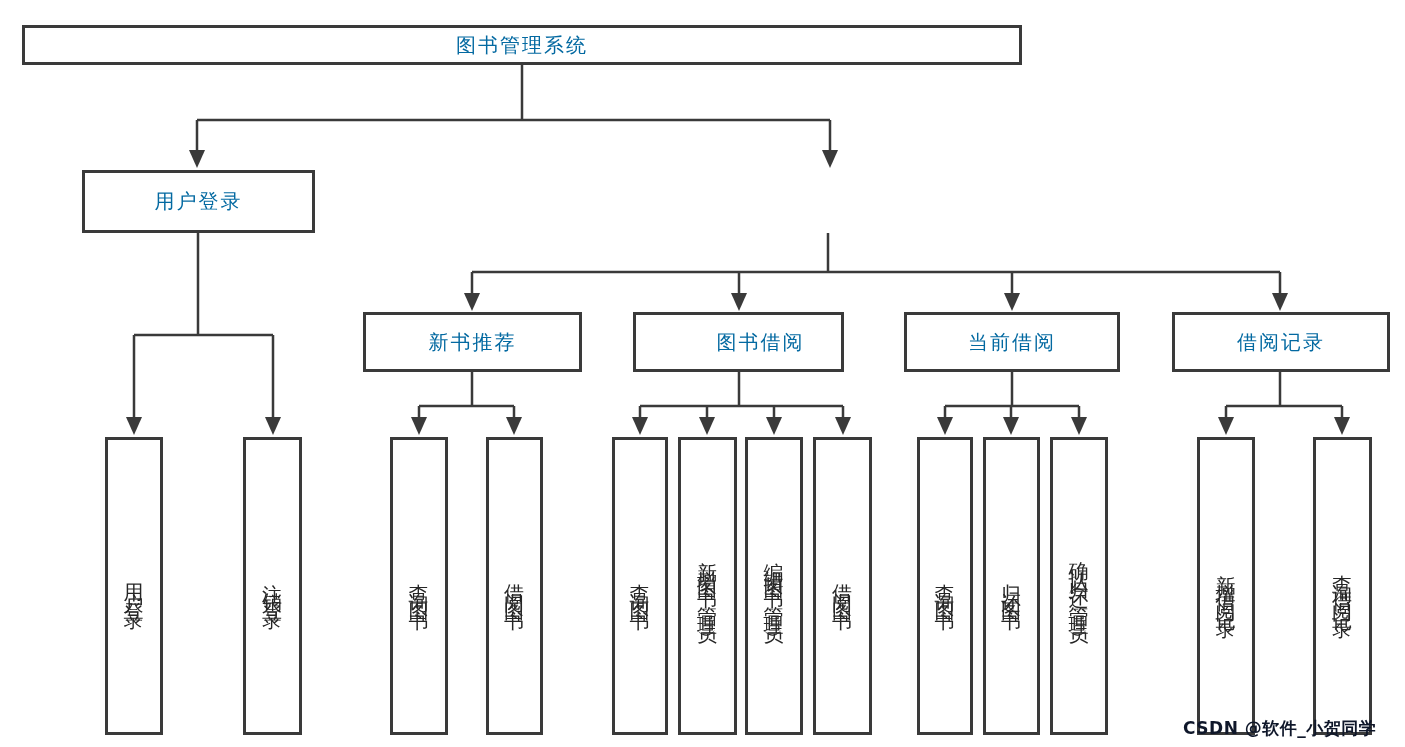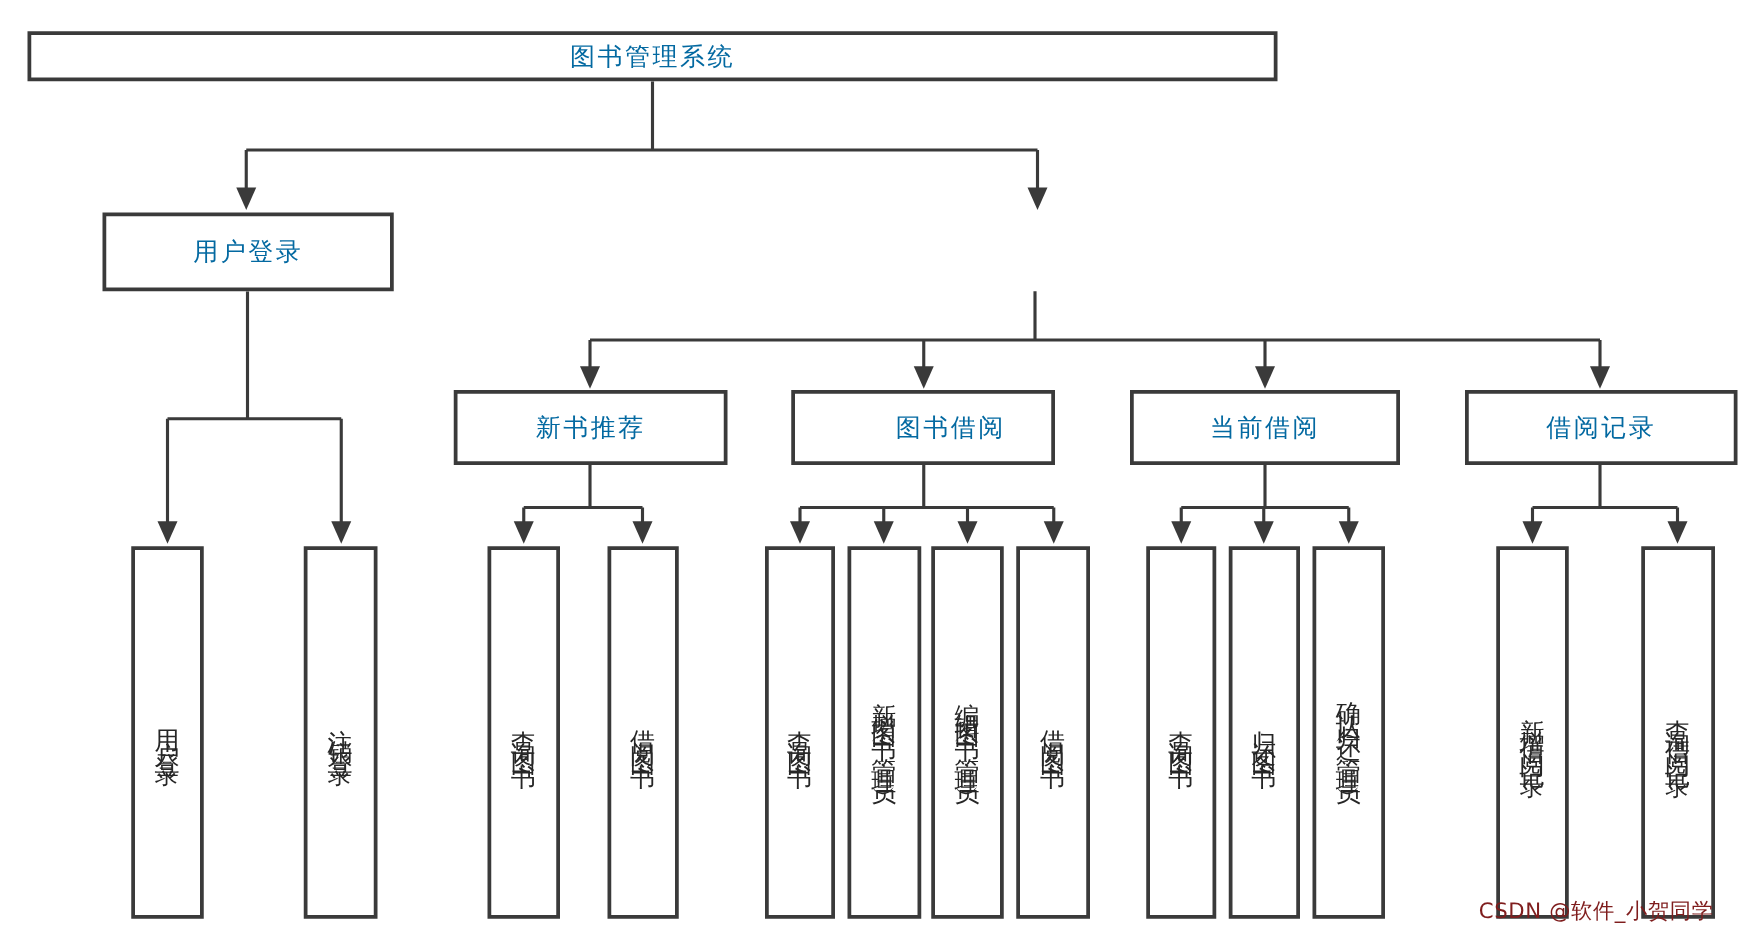--- a/index.html
+++ b/index.html
@@ -67,24 +67,25 @@
   .lf9  { left: 917px;  width: 56px; }
   .lf10 { left: 983px;  width: 57px; }
   .lf11 { left: 1050px; width: 58px; }
   .lf12 { left: 1197px; width: 58px; }
   .lf13 { left: 1313px; width: 59px; }
   .watermark {
     position: absolute;
     left: 1183px;
     top: 717px;
     font-size: 17px;
-    color: #7f1d1d;
+    color: #0f172a;
     letter-spacing: 0.5px;
     z-index: 5;
     white-space: nowrap;
+    font-weight: bold;
   }
 </style>
 </head>
 <body>
 
 <div id="canvas">
 
   <svg id="connectors" viewBox="0 0 1405 747" xmlns="http://www.w3.org/2000/svg">
     <defs>
       <polygon id="arr" points="-8,-18 8,-18 0,0" fill="#3a3a3a"></polygon>

